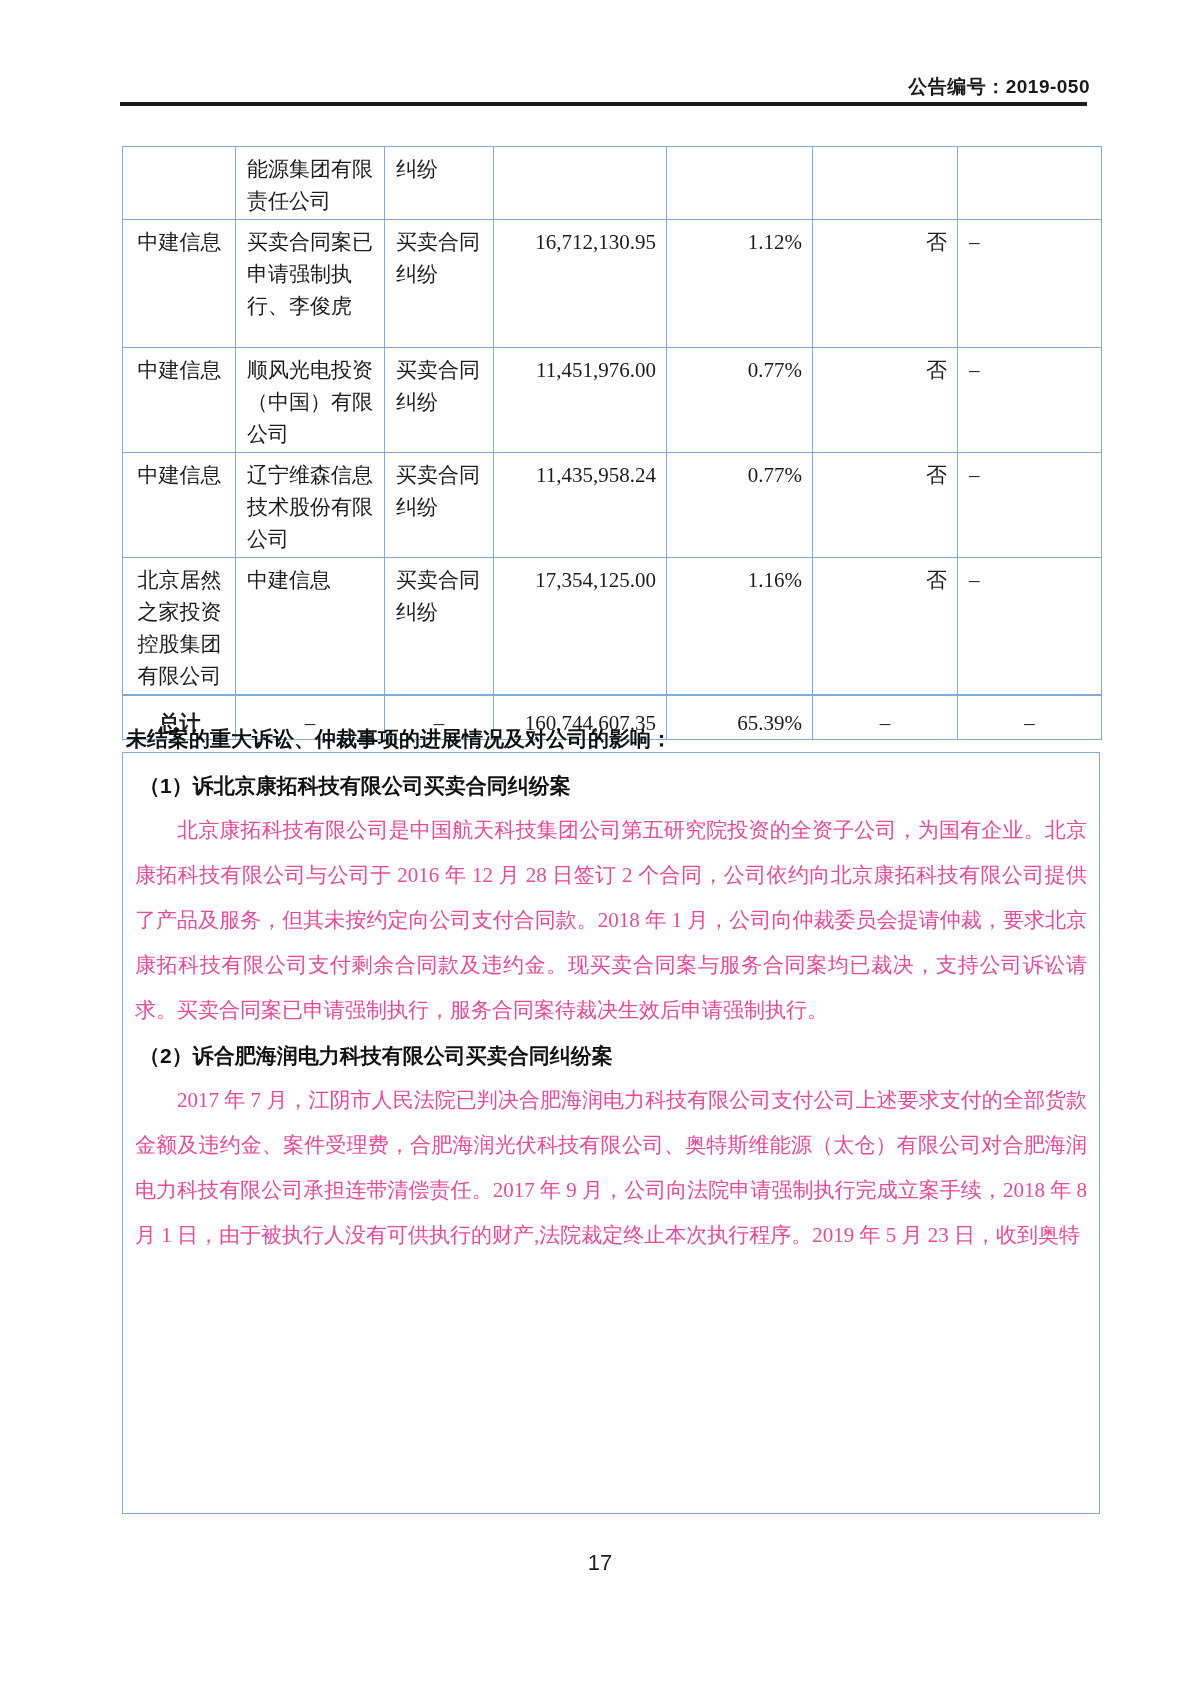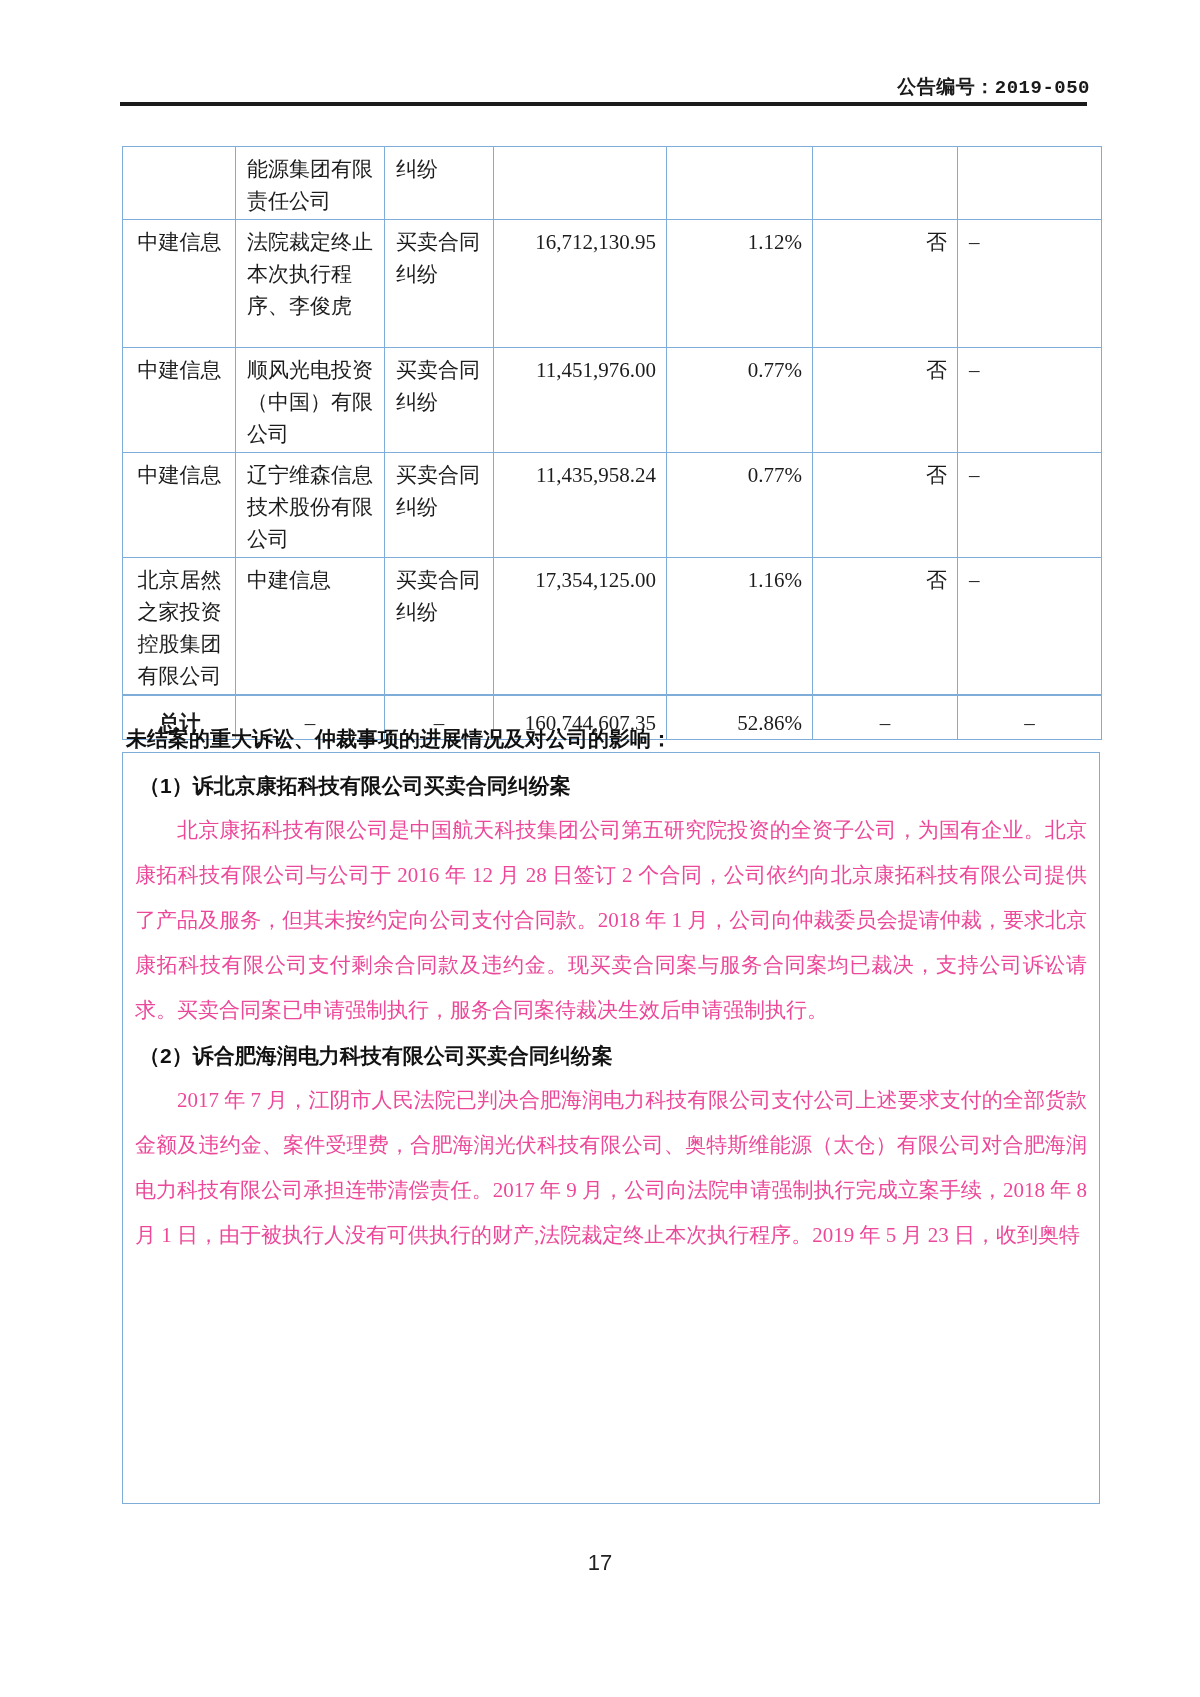--- a/index.html
+++ b/index.html
@@ -7,21 +7,21 @@
     position:relative;
     width:1200px;height:1697px;
     background:#ffffff;
     font-family:"Liberation Serif","DejaVu Serif",serif;
     color:#1c1c1c;
     overflow:hidden;
   }
   
   .header-right{
     position:absolute;top:74px;right:110px;
-    font-family:Liberation Mono, monospace;
+    font-family:Liberation Sans, sans-serif;
     font-size:19px;font-weight:600;color:#1a1a1a;letter-spacing:.5px;
   }
   .header-rule{
     position:absolute;top:102px;left:120px;width:967px;height:4px;
     background:#1a1a1a;
   }
   
   table.lit{
     position:absolute;top:146px;left:122px;width:979px;
     border-collapse:collapse;table-layout:fixed;
@@ -46,21 +46,21 @@
   
   .section-heading{
     position:absolute;top:716px;left:126px;width:960px;
     font-family:"Liberation Sans","DejaVu Sans",sans-serif;
     font-size:21px;font-weight:bold;color:#111;margin-top:9px;
   }
   
   .text-box{
     position:absolute;top:752px;left:122px;width:952px;height:728px;
     border:1px solid #7fadd9;
-    padding:10px 12px 12px 12px;
+    padding:10px 12px 22px 12px;
     overflow:hidden;
   }
   .case-title{
     margin:0;padding-left:4px;
     font-family:"Liberation Sans","DejaVu Sans",sans-serif;
     font-size:21px;font-weight:bold;line-height:45px;color:#111;
   }
   .body-para{
     margin:0;
     font-size:21px;line-height:45px;
@@ -98,21 +98,21 @@
         <td class="c0"></td>
         <td class="c1">能源集团有限责任公司</td>
         <td class="c2">纠纷</td>
         <td class="c3"></td>
         <td class="c4"></td>
         <td class="c5"></td>
         <td class="c6"></td>
       </tr>
       <tr style="height:128px">
         <td class="c0">中建信息</td>
-        <td class="c1">法院裁定终止本次执行程序、李俊虎</td>
+        <td class="c1">买卖合同案已申请强制执行、李俊虎</td>
         <td class="c2">买卖合同纠纷</td>
         <td class="c3">16,712,130.95</td>
         <td class="c4">1.12%</td>
         <td class="c5">否</td>
         <td class="c6">–</td>
       </tr>
       <tr style="height:98px">
         <td class="c0">中建信息</td>
         <td class="c1">顺风光电投资（中国）有限公司</td>
         <td class="c2">买卖合同纠纷</td>
@@ -137,21 +137,21 @@
         <td class="c3">17,354,125.00</td>
         <td class="c4">1.16%</td>
         <td class="c5">否</td>
         <td class="c6">–</td>
       </tr>
       <tr class="total" style="height:31px">
         <td class="c0">总计</td>
         <td class="c1">–</td>
         <td class="c2">–</td>
         <td class="c3">160,744,607.35</td>
-        <td class="c4">52.86%</td>
+        <td class="c4">65.39%</td>
         <td class="c5">–</td>
         <td class="c6">–</td>
       </tr>
     </tbody>
   </table>
 
   <div class="section-heading">未结案的重大诉讼、仲裁事项的进展情况及对公司的影响：</div>
 
   <div class="text-box">
     <p class="case-title">（1）诉北京康拓科技有限公司买卖合同纠纷案</p>

